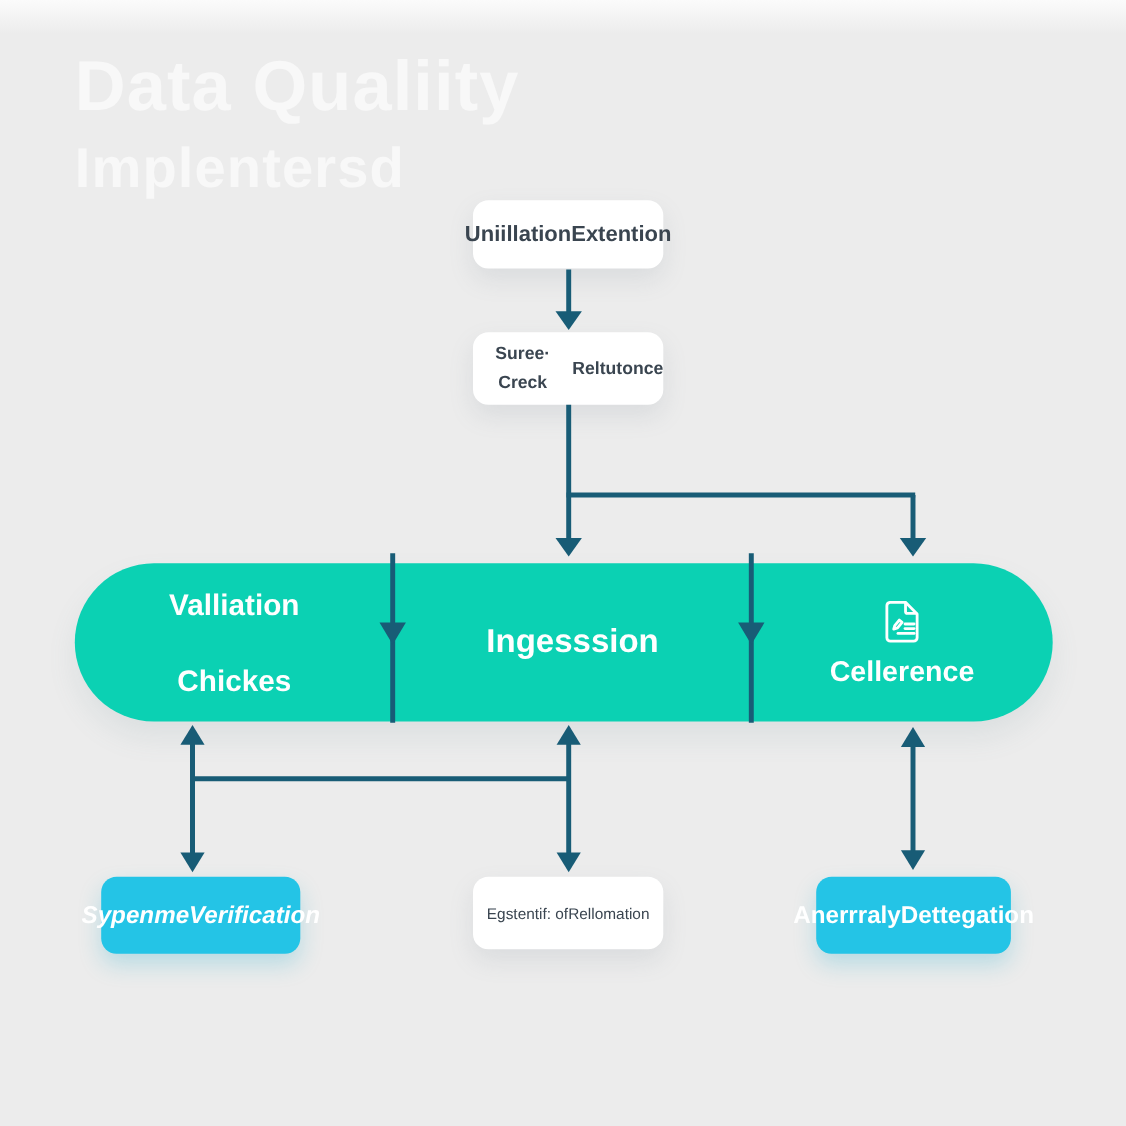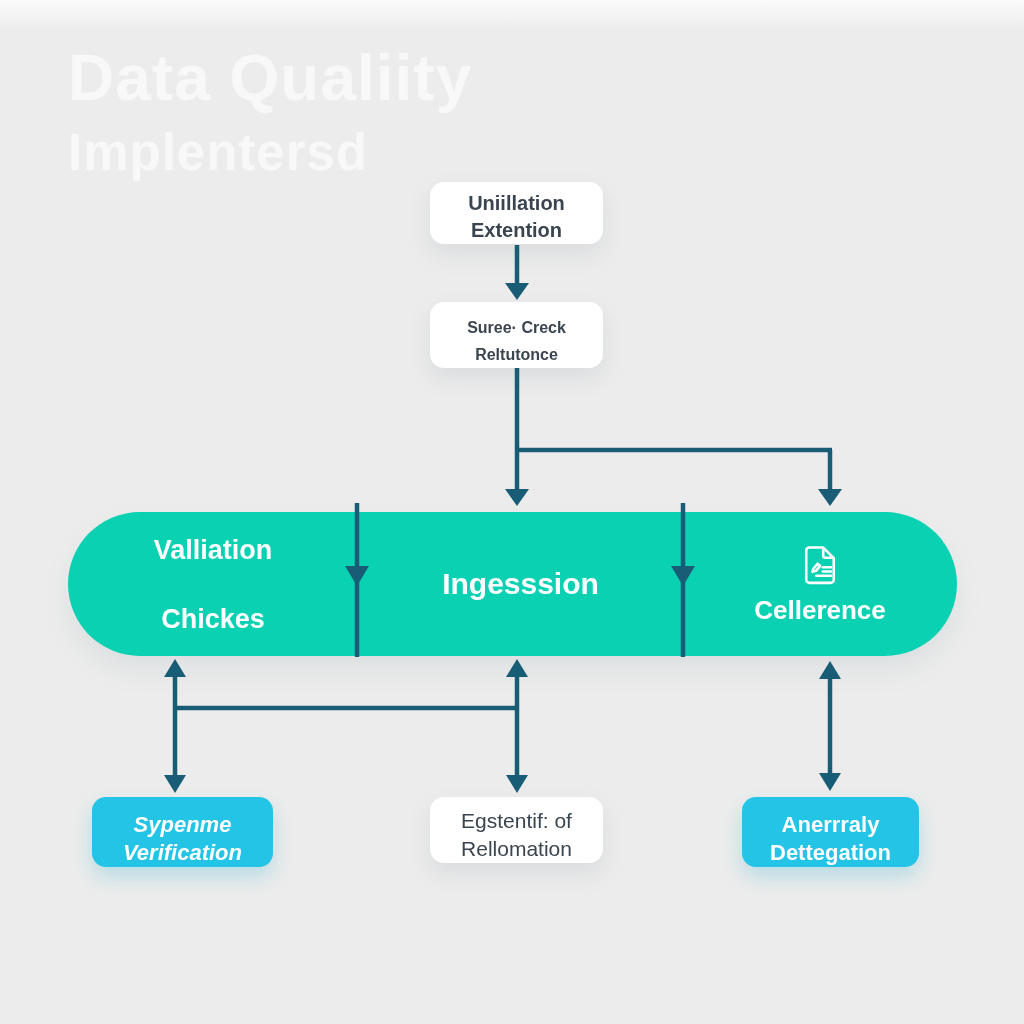--- a/index.html
+++ b/index.html
@@ -16,41 +16,41 @@
   .canvas{
     position:relative;width:1024px;height:1024px;margin:0 auto;
     background:linear-gradient(180deg,#fbfbfb 0%,var(--background) 3%,var(--background) 100%);
     overflow:hidden;
   }
   .connectors{position:absolute;left:0;top:0;width:1024px;height:1024px;z-index:5;pointer-events:none;}
   .title{position:absolute;left:68px;top:40px;z-index:1;color:var(--title_text);font-weight:bold;letter-spacing:1px;}
   .title-line1{font-size:64px;line-height:76px;}
   .title-line2{font-size:51px;line-height:62px;margin-top:6px;}
   .node{
-    position:absolute;z-index:2;display:flex;flex-direction:column;
-    align-items:center;justify-content:flex-end;text-align:center;border-radius:14px;
+    position:absolute;z-index:2;display:flex;flex-direction:row;
+    align-items:center;justify-content:center;text-align:center;border-radius:14px;
   }
   .white-box{background:var(--white);color:var(--box_text);box-shadow:0 10px 22px rgba(125,138,150,.16);}
   .cyan-box{background:var(--cyan);color:var(--white);box-shadow:0 10px 20px rgba(32,170,205,.25);font-weight:bold;}
   .top-box{left:430px;top:182px;width:173px;height:62px;font-size:20px;line-height:27px;font-weight:600;}
   .second-box{left:430px;top:302px;width:173px;height:66px;font-size:16px;line-height:27px;font-weight:600;}
   .pipeline{
     position:absolute;z-index:1;left:68px;top:512px;width:889px;height:144px;
     background:var(--teal);border-radius:72px;box-shadow:0 14px 26px rgba(110,140,145,.12);
   }
   .pipe-zone{
     position:absolute;z-index:3;top:512px;height:144px;display:flex;flex-direction:column;
     align-items:center;justify-content:center;text-align:center;color:var(--white);font-weight:bold;
   }
   .zone-left{left:68px;width:290px;font-size:27px;line-height:40px;gap:29px;}
   .zone-center{left:358px;width:325px;font-size:30px;}
   .zone-right{left:683px;width:274px;font-size:26px;text-align:right;}
   .zone-right .doc-icon{margin-bottom:8px;}
   .bottom-left{left:92px;top:797px;width:181px;height:70px;font-size:22px;line-height:28px;font-style:italic;}
-  .bottom-center{left:430px;top:797px;width:173px;height:66px;font-size:21px;line-height:28px;}
+  .bottom-center{left:430px;top:797px;width:173px;height:66px;font-size:14px;line-height:28px;}
   .bottom-right{left:742px;top:797px;width:177px;height:70px;font-size:22px;line-height:28px;}
 </style>
 </head>
 <body>
 
 <div class="canvas">
 
   <svg class="connectors" viewBox="0 0 1024 1024" xmlns="http://www.w3.org/2000/svg">
     <g stroke="#185c76" stroke-width="4.5" fill="#185c76">
 

